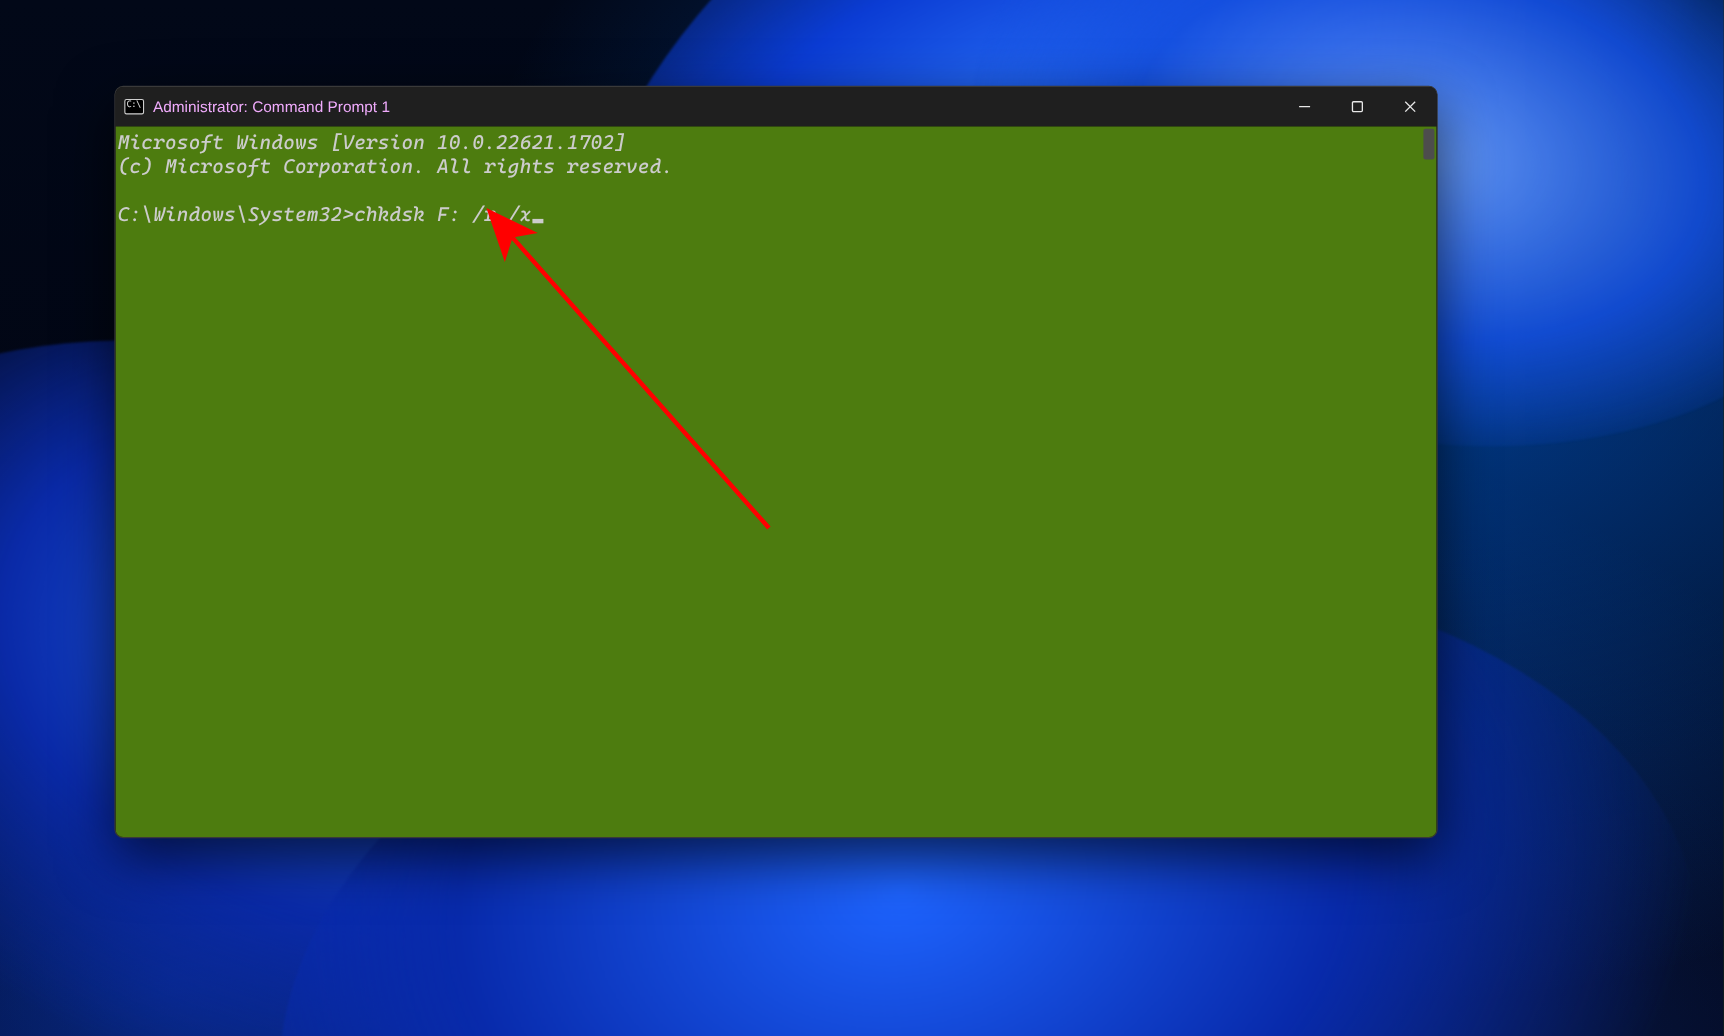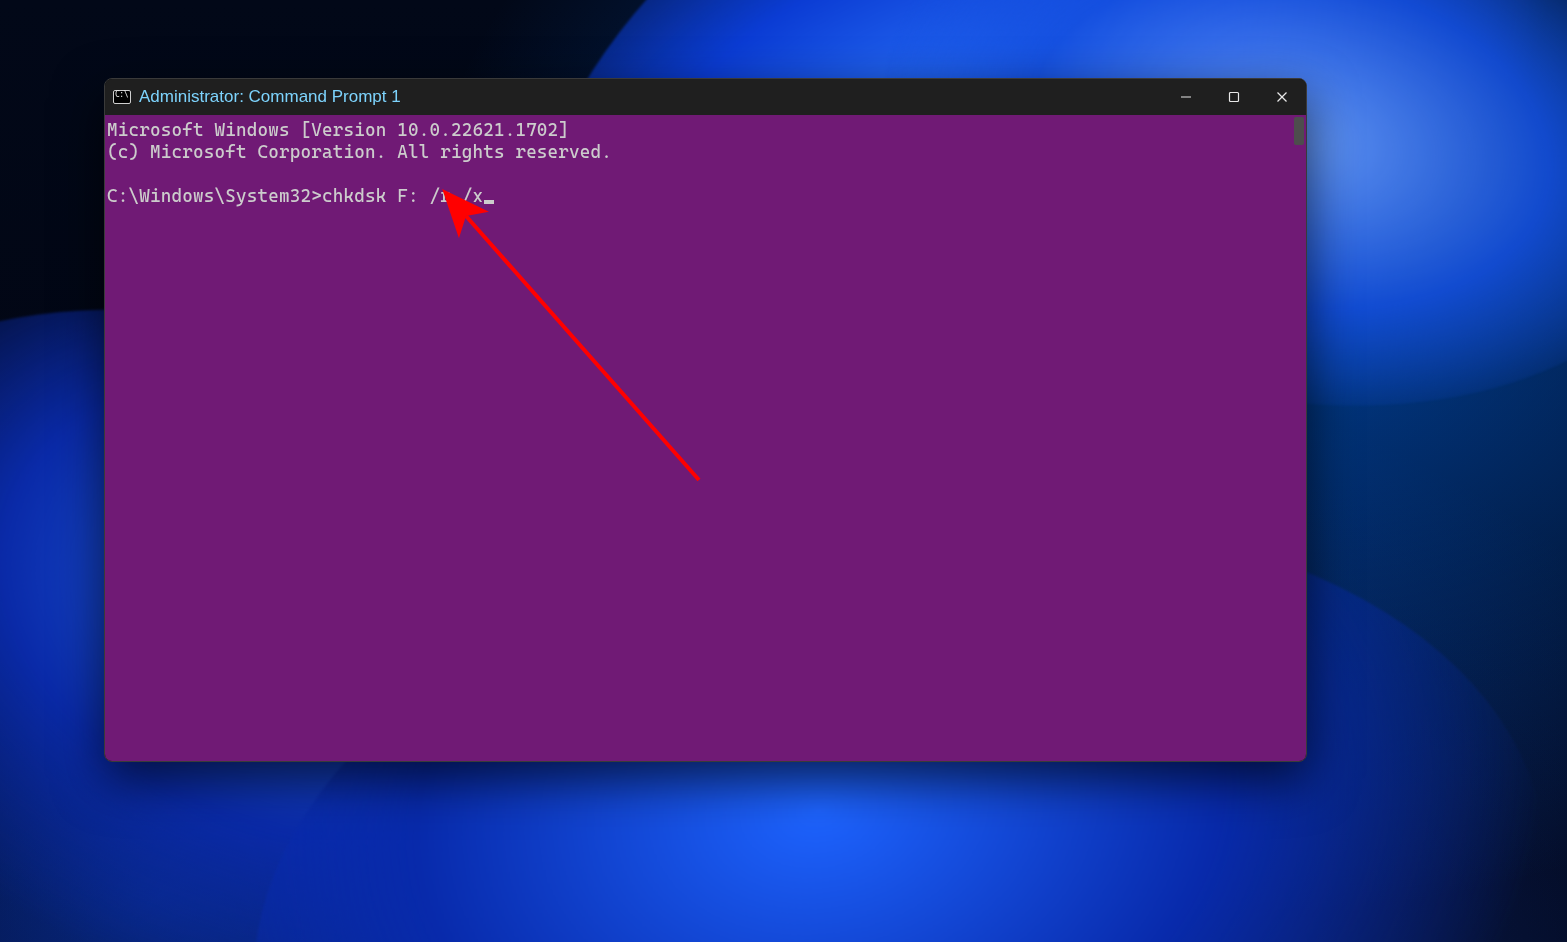--- a/index.html
+++ b/index.html
@@ -82,22 +82,22 @@
   .app-icon::before {
     content: "C:\\";
     position: absolute;
     left: 1px; top: -1px;
     font-size: 8px;
     color: #e6e6e6;
     font-family: Consolas, monospace;
     letter-spacing: -0.5px;
   }
   .title-text {
-    color: #7dd3fc;
-    font-size: 17px;
+    color: #f0abfc;
+    font-size: 14px;
     font-weight: 400;
   }
   .win-controls {
     display: flex;
     height: 100%;
   }
   .win-btn {
     width: 48px;
     height: 100%;
     display: flex;
@@ -105,21 +105,22 @@
     justify-content: center;
     color: #e8e8e8;
     cursor: pointer;
   }
   .win-btn svg { width: 12px; height: 12px; stroke: #e8e8e8; stroke-width: 1.2; fill: none; }
 
   .terminal-body {
     position: relative;
     height: calc(100% - 36px);
     padding: 4px 0 0 2px;
-    background: #701a75;
+    background: #4d7c0f;
+    font-style: italic;
   }
   .terminal-text {
     font-family: Consolas, "Cascadia Mono", monospace;
     font-size: 18px;
     line-height: 22px;
     letter-spacing: 0.2px;
     color: #cccccc;
     white-space: pre;
   }
   .cursor {

